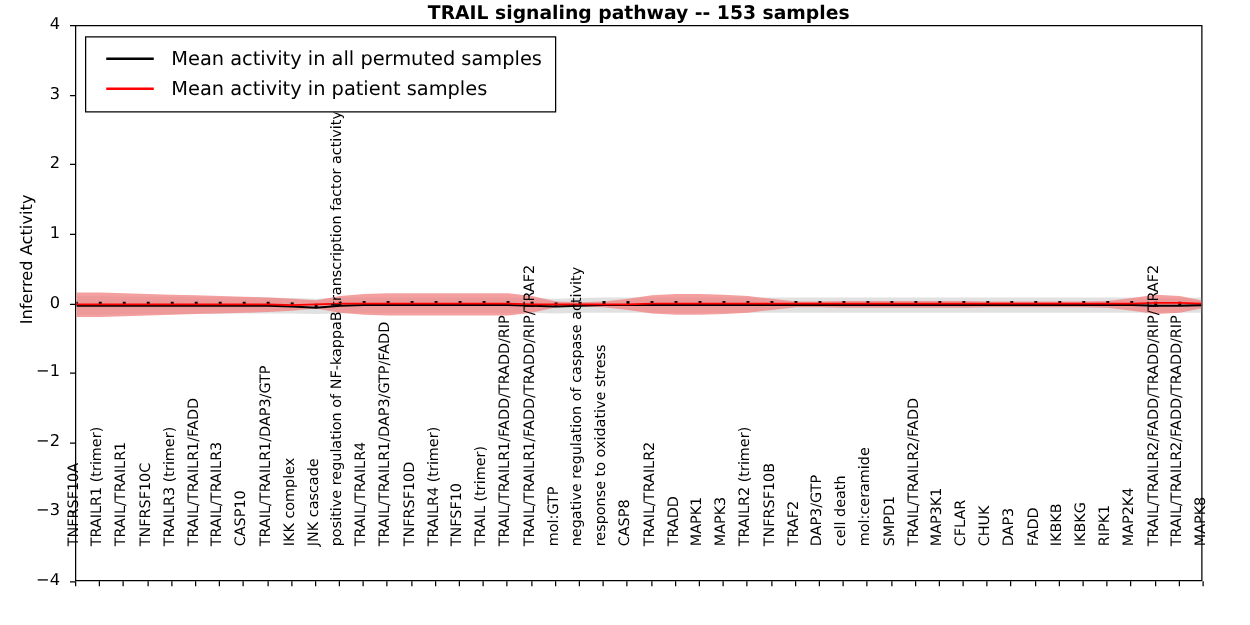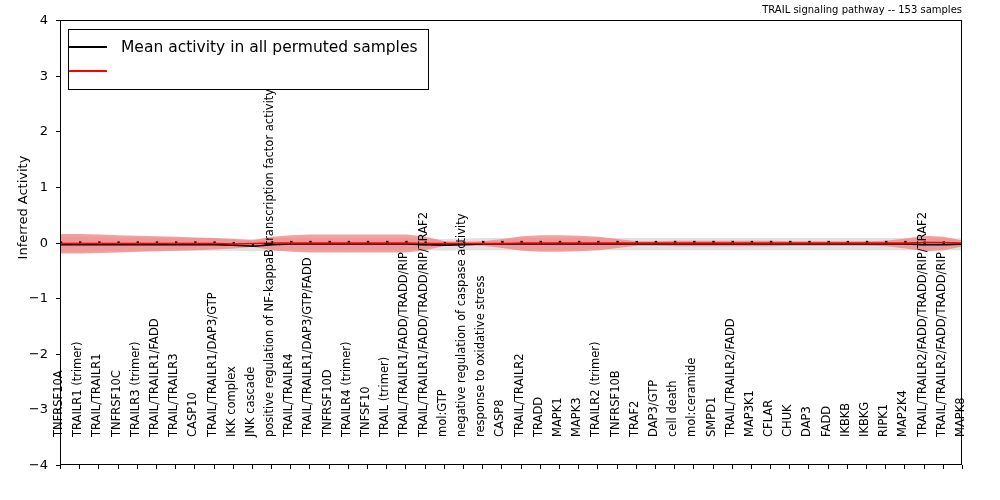--- a/index.html
+++ b/index.html
@@ -19,25 +19,26 @@
     left: 0; top: 0;
     width: 1000px;
     height: 500px;
     background: #ffffff;
   }
   #chart-title {
     position: absolute;
     left: 60px;
     top: 1px;
     width: 902px;
-    text-align: right;
-    font-size: 10px;
+    text-align: center;
+    font-size: 15px;
     color: #000000;
     line-height: 18px;
     white-space: nowrap;
+    font-weight: bold;
   }
   #plot-area {
     position: absolute;
     left: 60px;
     top: 20px;
     width: 902px;
     height: 445px;
     border: 1px solid #000000;
     box-sizing: border-box;
     background: #ffffff;
@@ -108,21 +109,21 @@
     top: 0;
     width: 902px;
     height: 468px;
   }
   #legend-box {
     position: absolute;
     left: 68px;
     top: 29px;
     border: 1px solid #000000;
     background: #ffffff;
-    padding: 5px 10px 6px 0;
+    padding: 5px 10px 6px 16px;
     box-sizing: border-box;
   }
   .legend-row {
     display: flex;
     align-items: center;
     height: 24px;
   }
   .legend-swatch {
     width: 38px;
     height: 2px;
@@ -334,16 +335,17 @@
     </div>
 
 
   <div id="legend-box">
     <div class="legend-row">
       <div class="legend-swatch" style="background:#000000;"></div>
       <div class="legend-text">Mean activity in all permuted samples</div>
     </div>
     <div class="legend-row">
       <div class="legend-swatch" style="background:#ff0000;"></div>
+      <div class="legend-text">Mean activity in patient samples</div>
     </div>
   </div>
 
 </div>
 
 </body></html>

